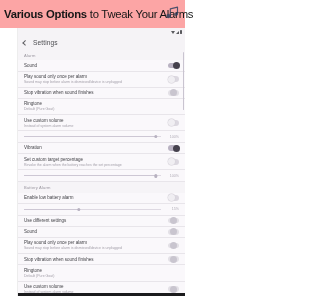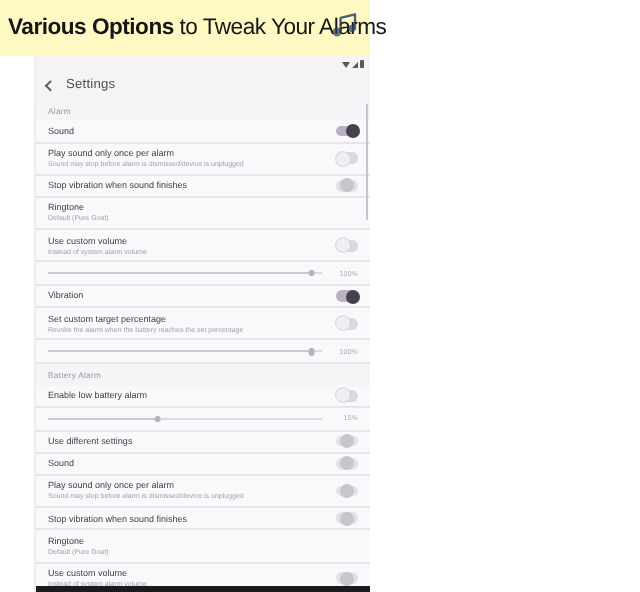--- a/index.html
+++ b/index.html
@@ -18,21 +18,21 @@
   
   #caption {
     position: absolute;
     left: 0; top: 0;
     width: 185px;
     height: 28px;
     display: flex;
     align-items: center;
     padding-left: 4px;
     box-sizing: border-box;
-    background: #fef9c3;
+    background: #fca5a5;
   }
   #caption .cap-text {
     font-size: 11.3px;
     color: #161616;
     letter-spacing: -0.25px;
     white-space: nowrap;
   }
   #caption .cap-bold { font-weight: bold; }
   #caption .cap-reg  { font-weight: normal; }
   #caption .cap-icon {

